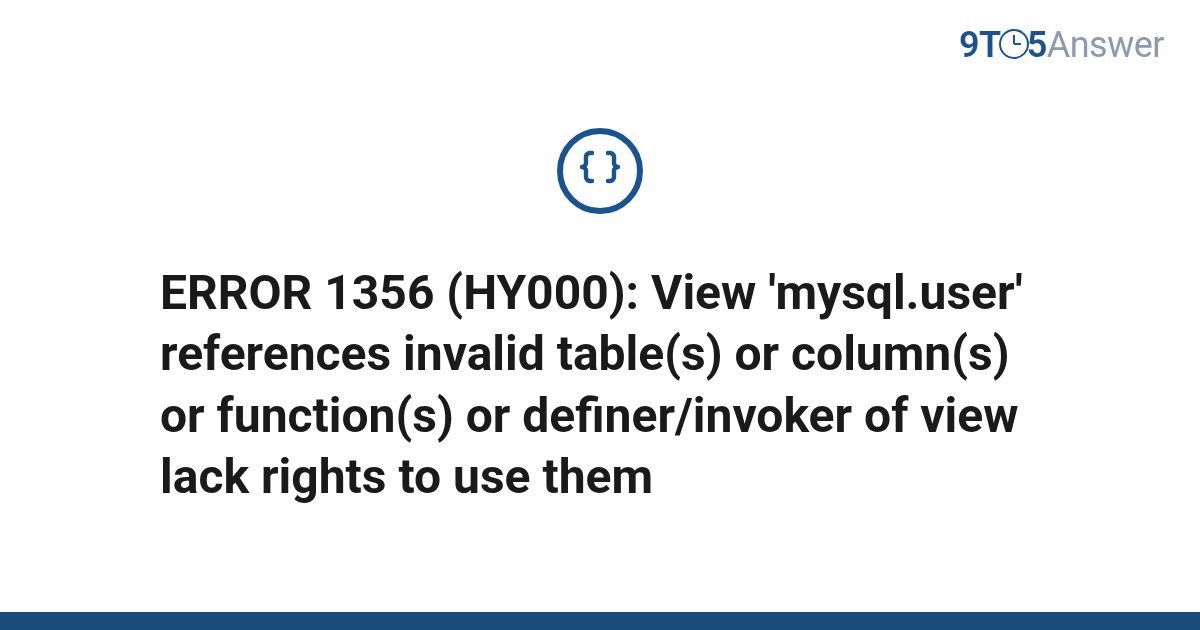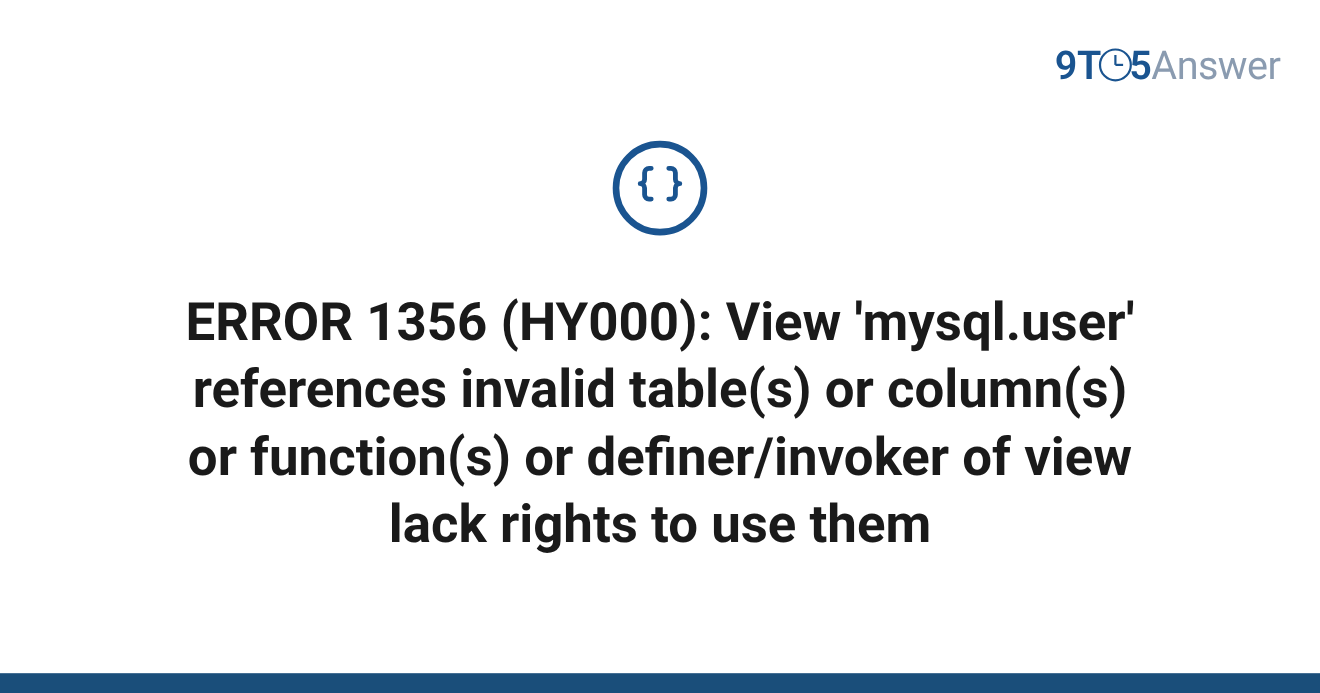--- a/index.html
+++ b/index.html
@@ -10,21 +10,21 @@
     body {
       width: 1200px;
       height: 630px;
       background: #ffffff;
       font-family: -apple-system, BlinkMacSystemFont, "Segoe UI", Roboto, Helvetica, Arial, sans-serif;
       position: relative;
       overflow: hidden;
     }
     .header {
       position: absolute;
-      top: 39px;
+      top: 24px;
       right: 36px;
       display: flex;
       align-items: center;
     }
     .logo {
       font-size: 36px;
       font-weight: 500;
       letter-spacing: -0.5px;
     }
     .logo .nine {
@@ -96,21 +96,21 @@
       margin-bottom: 48px;
     }
     .braces-icon svg {
       width: 48px;
       height: 48px;
     }
     .title {
       font-size: 48px;
       font-weight: 700;
       color: #1a1a1a;
-      text-align: center;
+      text-align: left;
       line-height: 1.28;
       max-width: 1000px;
       padding: 0 60px;
     }
     .bottom-bar {
       position: absolute;
       bottom: 0;
       left: 0;
       right: 0;
       height: 18px;

